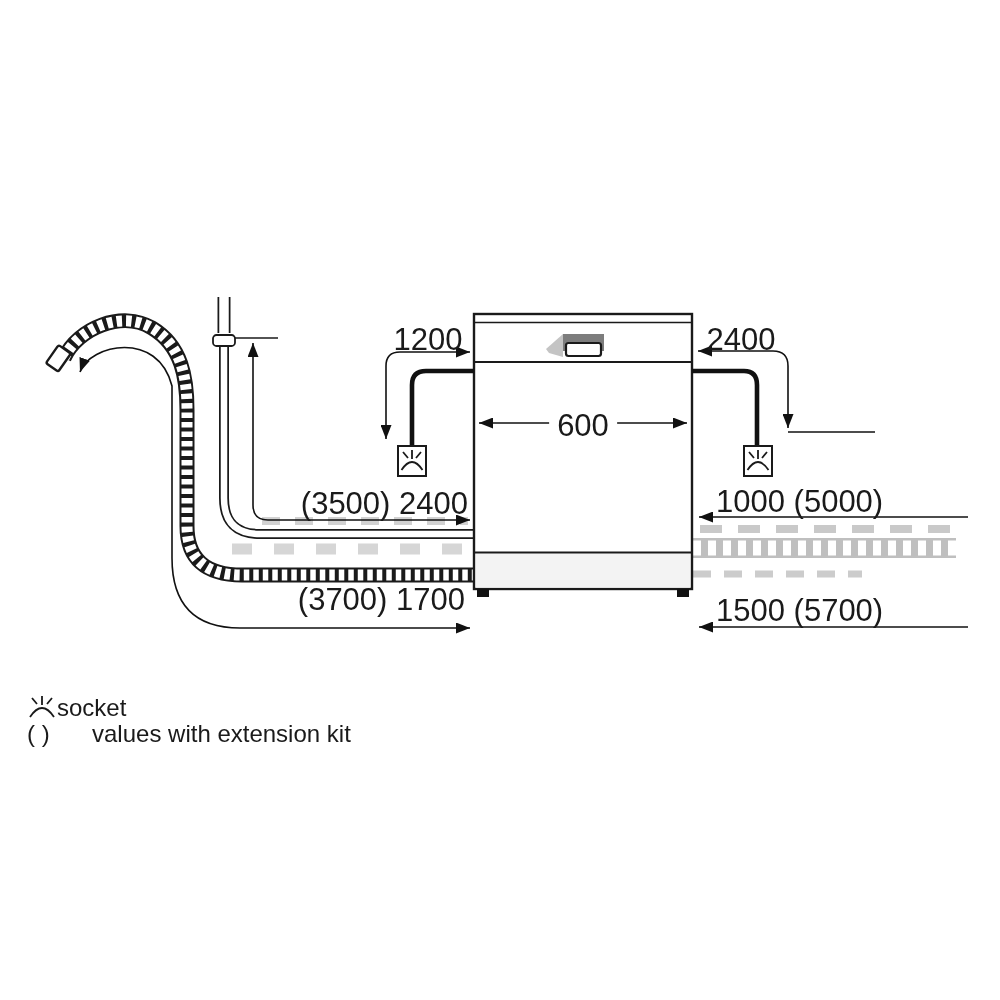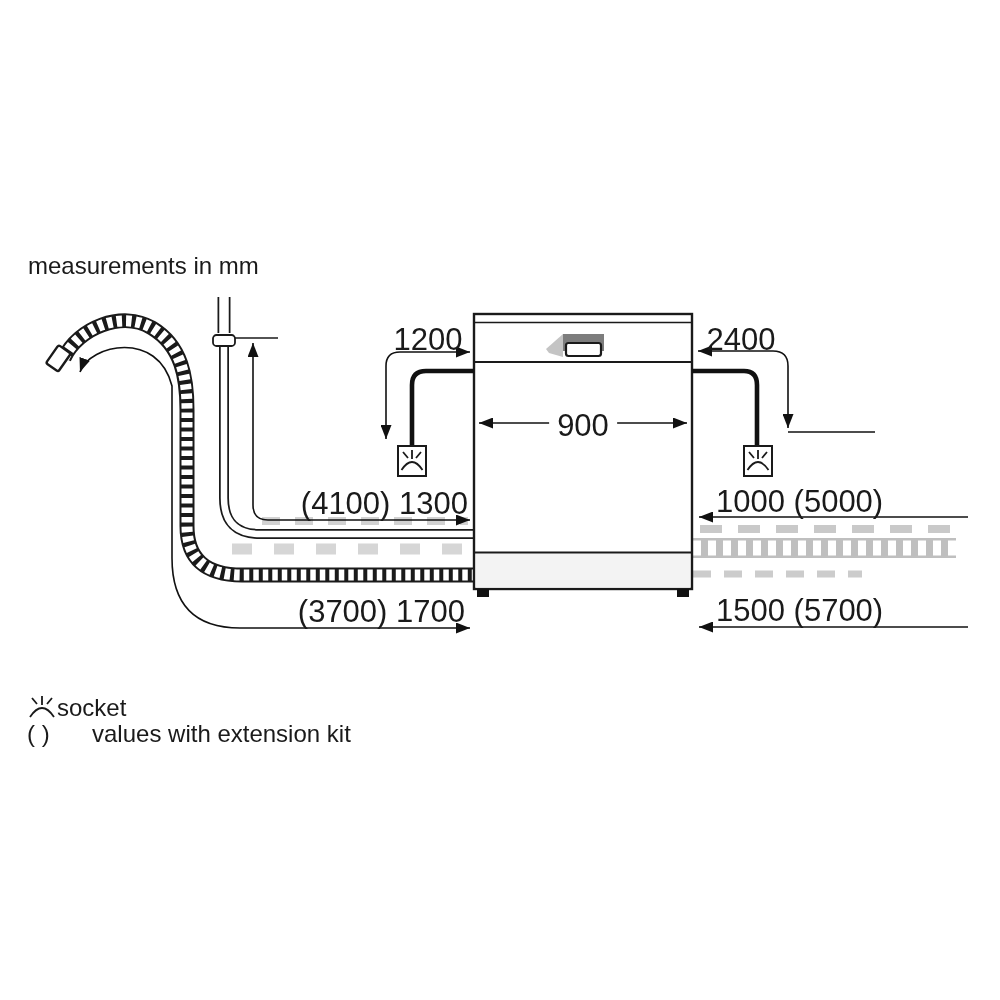--- a/index.html
+++ b/index.html
@@ -102,33 +102,32 @@
       <path d="M253,343 L253,505 Q253,520 268,520 L470,520" marker-start="url(#arr)" marker-end="url(#arr)"></path>
 
       <path d="M80,372 C90,344 158,330 172,386 L172,558 Q172,628 240,628 L470,628" marker-start="url(#arr)" marker-end="url(#arr)"></path>
 
       <path d="M699,517 H968" marker-start="url(#arr)"></path>
 
       <path d="M699,627 H968" marker-start="url(#arr)"></path>
     </g>
   </svg>
 
-  <div class="lbl note" style="left:28px;top:254px;">measurements in mm</div>
 
   <div class="lbl center" style="left:428px;top:324px;">1200</div>
 
   <div class="lbl center" style="left:741px;top:324px;">2400</div>
 
-  <div class="lbl center masked" style="left:583px;top:410px;">900</div>
+  <div class="lbl center masked" style="left:583px;top:410px;">600</div>
 
-  <div class="lbl" style="right:532px;top:488px;">(4100) 1300</div>
+  <div class="lbl" style="right:532px;top:488px;">(3500) 2400</div>
 
   <div class="lbl" style="left:716px;top:486px;">1000 (5000)</div>
 
-  <div class="lbl" style="right:535px;top:596px;">(3700) 1700</div>
+  <div class="lbl" style="right:535px;top:584px;">(3700) 1700</div>
 
   <div class="lbl" style="left:716px;top:595px;">1500 (5700)</div>
 
   <div>
     <svg width="30" height="28" style="position:absolute;left:27px;top:692px;">
       <path d="M5,6 L10,12 M25,6 L20,12 M15,4 V13" stroke="#1a1a1a" stroke-width="1.8" fill="none"></path>
       <path d="M3,25 Q15,7 27,25" stroke="#1a1a1a" stroke-width="1.8" fill="none"></path>
     </svg>
     <div class="lbl legend-text" style="left:57px;top:696px;">socket</div>
     <div class="lbl legend-sym" style="left:27px;top:722px;">( )</div>

